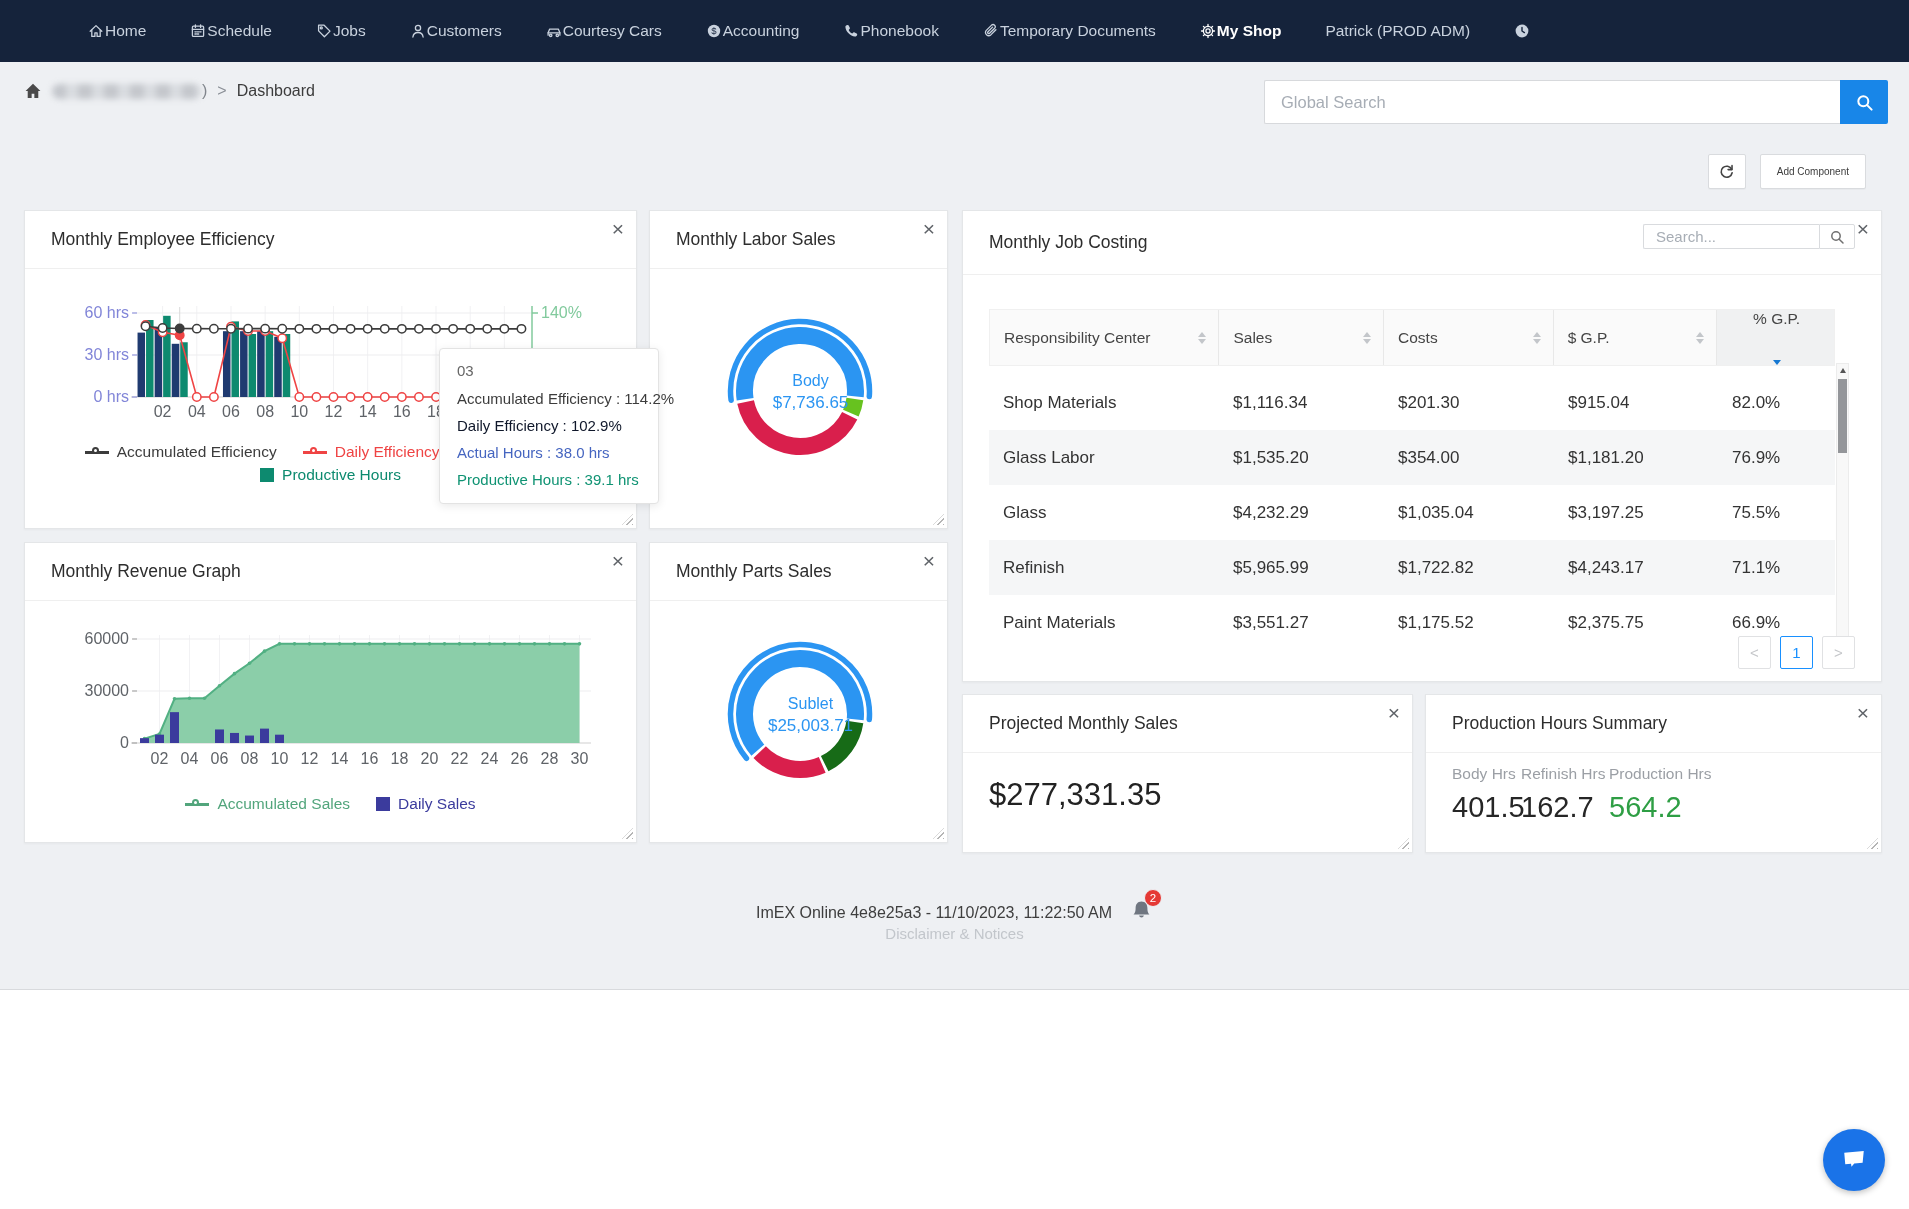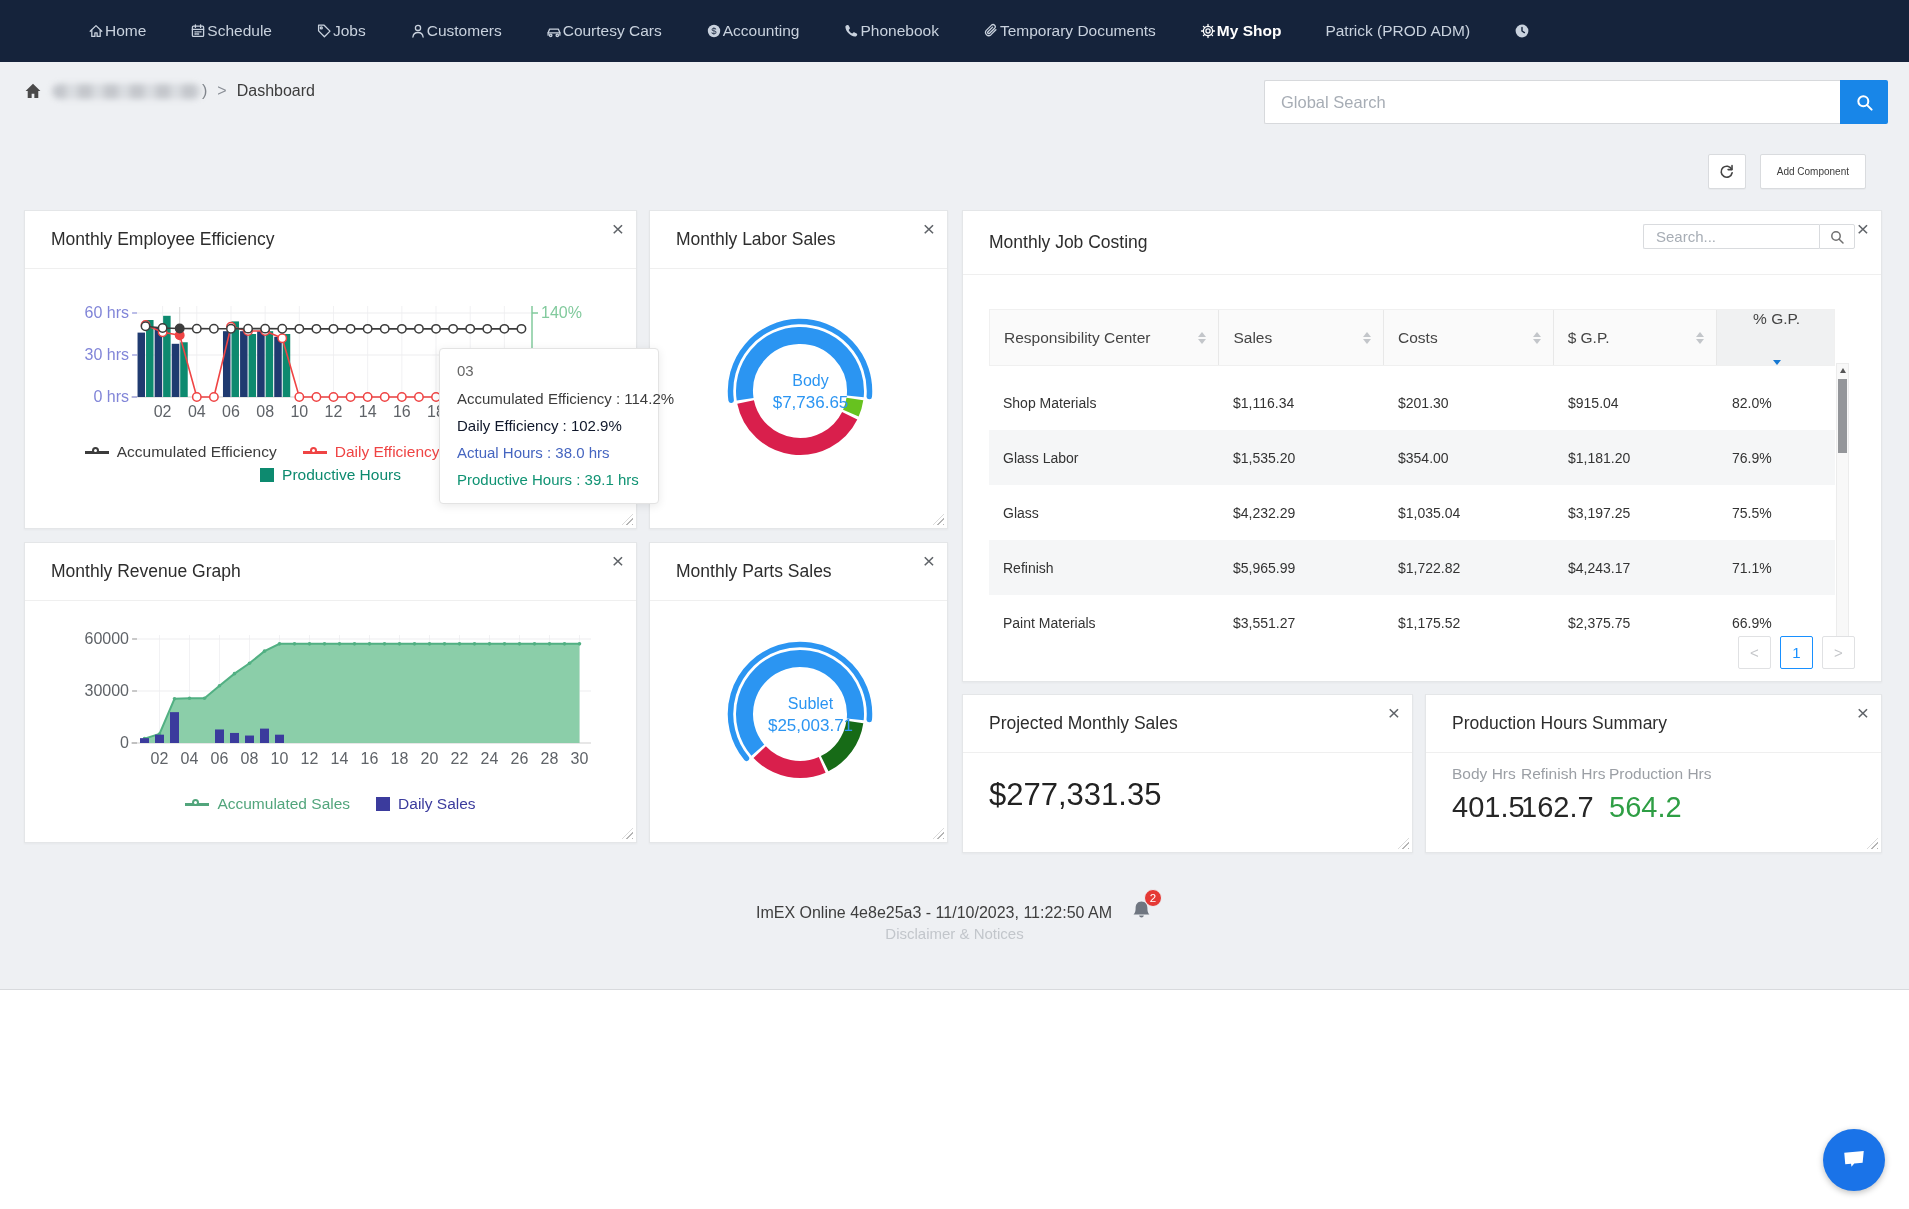--- a/index.html
+++ b/index.html
@@ -89,21 +89,21 @@
   .th.sorted { background:#f0f1f2;flex-direction:column; }
   .sorter { display:flex; flex-direction:column; gap:2px; align-items:center; }
   .car { width:0; height:0; border-left:4.5px solid transparent; border-right:4.5px solid transparent; }
   .car-up { border-bottom:5px solid #c3c6ca; }
   .car-down { border-top:5px solid #c3c6ca; }
   .car-down.blue { border-top-color:#1678d2; }
 
   .jt-body { position:absolute; left:26px; top:164px; width:846px; }
   .tr { display:flex; height:55px; align-items:center; }
   .tr.alt { background:#f5f6f7; }
-  .td { padding-left:14px; font-size:14px; color:#333; white-space:nowrap; overflow:hidden; }
+  .td { padding-left:14px; font-size:17px; color:#333; white-space:nowrap; overflow:hidden; }
 
   
   .vscroll { position:absolute; right:32px; top:152px; width:13px; height:292px; background:#f8f8f8; border:1px solid #ececec; }
   .vs-arrow { position:absolute; left:0; width:100%; height:13px; display:flex; align-items:center; justify-content:center; cursor:pointer; }
   .vs-arrow span { width:0; height:0; border-left:3.5px solid transparent; border-right:3.5px solid transparent; }
   .vs-up { top:0; } .vs-up span { border-bottom:5px solid #555; }
   .vs-down { bottom:0; } .vs-down span { border-top:5px solid #555; }
   .vs-thumb { position:absolute; left:1px; top:15px; width:9px; height:74px; background:#94969a; cursor:grab; }
 
   .pager { position:absolute; right:26px; bottom:12px; display:flex; gap:9px; }

